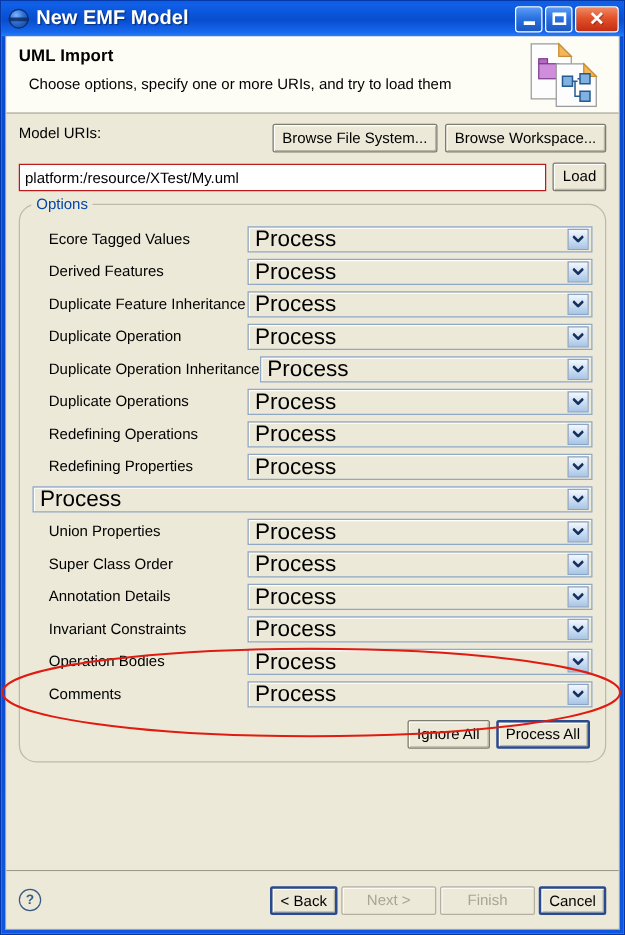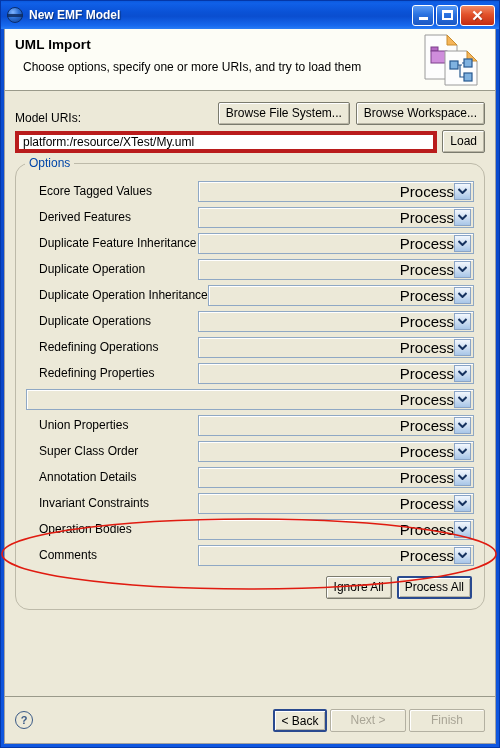--- a/index.html
+++ b/index.html
@@ -47,21 +47,21 @@
   .app-icon::after {
     content: "";
     position: absolute;
     left: -1px; right: -1px;
     top: 6px; height: 3px;
     background: #0e2d63;
     opacity: .85;
   }
   .title-text {
     color: #ffffff;
-    font-size: 12px;
+    font-size: 16px;
     font-weight: bold;
     text-shadow: 1px 1px 1px rgba(0,0,0,.45);
     white-space: nowrap;
   }
   .title-buttons { display: flex; align-items: center; gap: 2px; padding-right: 2px; }
   .tbtn {
     width: 22px; height: 21px;
     border: 1px solid #ffffff;
     border-radius: 3px;
     display: flex; align-items: center; justify-content: center;
@@ -128,23 +128,23 @@
   
   .body {
     flex: 1 1 auto;
     background: #ece9d8;
     position: relative;
     padding: 0 10px;
   }
 
   .uris-row {
     display: flex;
-    align-items: flex-end;
+    align-items: flex-start;
     height: 34px;
-    padding-top: 24px;
+    padding-top: 8px;
   }
   .uris-label { font-size: 12px; color: #000; flex: 1 1 auto; }
   .btn {
     background: #ece9d8;
     border: 1px solid #7b7b6e;
     border-radius: 2px;
     font-size: 12px;
     font-family: "Liberation Sans", sans-serif;
     color: #000;
     padding: 2px 7px;
@@ -163,21 +163,21 @@
   .uri-row {
     display: flex;
     align-items: center;
     margin-top: 5px;
     gap: 5px;
   }
   .uri-input {
     flex: 1 1 auto;
     height: 22px;
     background: #ffffff;
-    border: 4px solid #b91c1c;
+    border: 1px solid #b91c1c;
     font-size: 12px;
     font-family: "Liberation Sans", sans-serif;
     color: #000;
     padding: 2px 4px;
     outline: none;
   }
   .btn-load { flex: 0 0 auto; }
 
   
   .group {
@@ -213,25 +213,24 @@
     flex: 1 1 auto;
     height: 21px;
     border: 1px solid #8fa8c4;
     background: #ece9d8;
     display: flex;
     align-items: center;
     position: relative;
     box-shadow: inset 1px 1px 0 #ffffff;
   }
   .combo-text {
-    font-size: 15px;
+    font-size: 18px;
     color: #000;
     padding-left: 5px;
     flex: 1 1 auto;
-    text-align: right;
   }
   .combo-arrow {
     width: 17px; height: 17px;
     margin-right: 2px;
     border: 1px solid #8aa4c6;
     background: linear-gradient(to bottom, #f2f7fd 0%, #cfdff2 50%, #a8c6e8 100%);
     display: flex; align-items: center; justify-content: center;
     flex: 0 0 17px;
   }
   .combo-arrow svg { display: block; }
@@ -522,20 +521,21 @@
     </div>
 
     <div class="bottom-sep"></div>
 
     <div class="bottombar">
       <div class="help-icon">?</div>
       <div class="nav-buttons">
         <button class="btn default">&lt; Back</button>
         <button class="btn disabled" disabled="">Next &gt;</button>
         <button class="btn disabled" disabled="">Finish</button>
+        <button class="btn default">Cancel</button>
       </div>
     </div>
 
   </div>
 
   <svg class="annotation" viewBox="0 0 500 748">
     <ellipse cx="248" cy="553" rx="247" ry="35" fill="none" stroke="#e01b10" stroke-width="1.6"></ellipse>
   </svg>
 
 </div>

